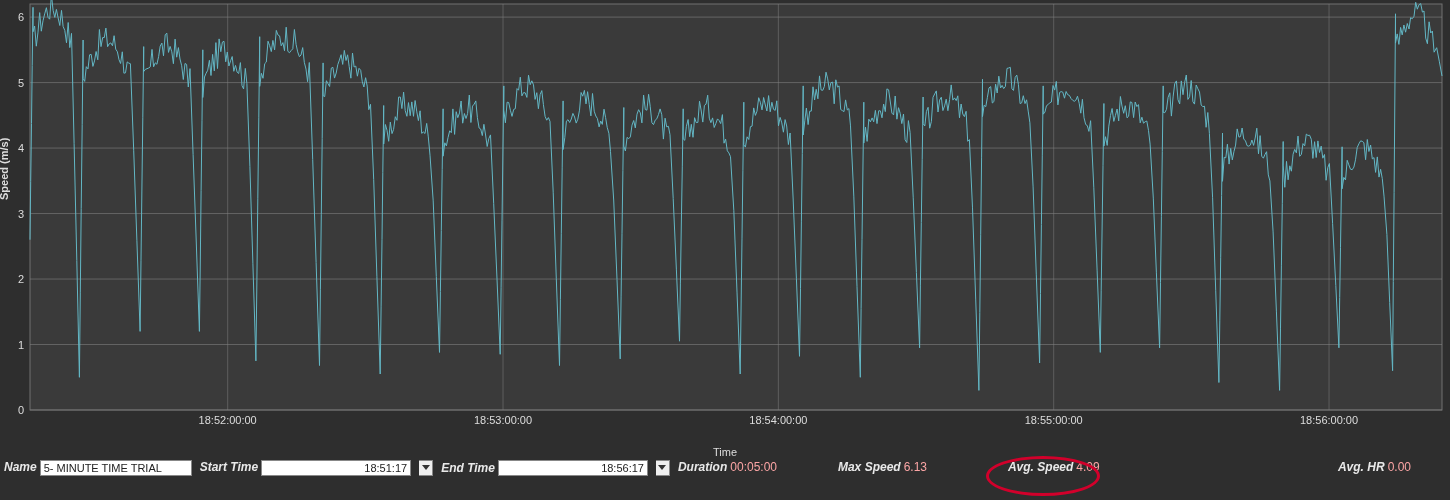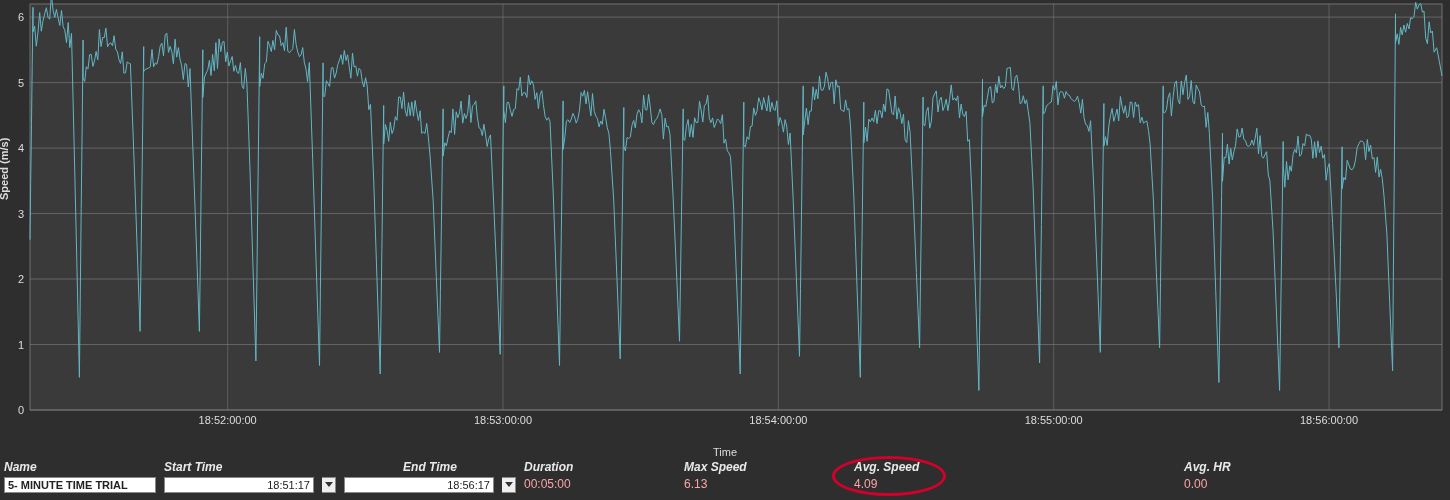--- a/index.html
+++ b/index.html
@@ -2,34 +2,34 @@
 <html><head>
 <meta charset="utf-8">
 <style>
   html,body{margin:0;padding:0;background:#2e2e2e;color:#e6e6e6;font-family:Arial,Helvetica,sans-serif;font-size:12px;width:1450px;}
   .wrap{width:1450px;height:500px;position:relative;box-sizing:border-box;}
   .plot-area{position:absolute;top:0;left:0;right:0;height:440px;}
   .plot-area svg{position:absolute;top:0;left:0;}
   .ylabel{position:absolute;left:-2px;top:200px;transform:rotate(-90deg);transform-origin:left top;font-size:11px;color:#ddd;font-weight:bold;}
   .xlabel{position:absolute;left:0;right:0;top:446px;text-align:center;font-size:11px;color:#ddd;font-weight:normal;}
   .data-row{position:absolute;left:4px;right:4px;top:460px;display:flex;gap:0;align-items:flex-start;}
-  .col{display:flex;flex-direction:column;gap:3px;box-sizing:border-box;padding-right:8px;}
+  .col{display:flex;gap:3px;box-sizing:border-box;padding-right:8px;}
   .hdr{font-weight:bold;color:#e9e9e9;font-style:italic;font-size:12px;white-space:nowrap;}
   .val{color:#fca5a5;font-size:12px;white-space:nowrap;}
   .name-col{flex:0 0 156px;}
   .start-col{flex:0 0 170px;}
   .end-col{flex:0 0 170px;align-items:center;}
   .dur-col{flex:0 0 160px;}
   .maxs-col{flex:0 0 170px;}
   .avgs-col{flex:0 0 170px;}
   .maxhr-col{flex:0 0 160px;margin-top:39px;}
   .avghr-col{flex:0 0 140px;}
   .dist-col{flex:1 1 auto;}
   input.txt{background:#fff;color:#222;border:1px solid #888;height:16px;box-sizing:border-box;font-size:11px;padding:1px 3px;font-family:inherit;}
-  .name-col input.txt{width:152px;font-weight:bold;}
+  .name-col input.txt{width:152px;}
   .time-in{display:flex;align-items:center;gap:8px;}
   .time-in input.txt{width:150px;text-align:right;}
   .dd{width:14px;height:16px;background:#efefef;border:1px solid #888;border-left:none;display:flex;align-items:center;justify-content:center;box-sizing:border-box;cursor:pointer;}
   .dd svg{display:block;}
   .highlight{position:absolute;border:3px solid #d2002b;border-radius:50%;width:108px;height:34px;pointer-events:none;}
 </style>
 </head>
 <body>
 
 <div class="wrap">

